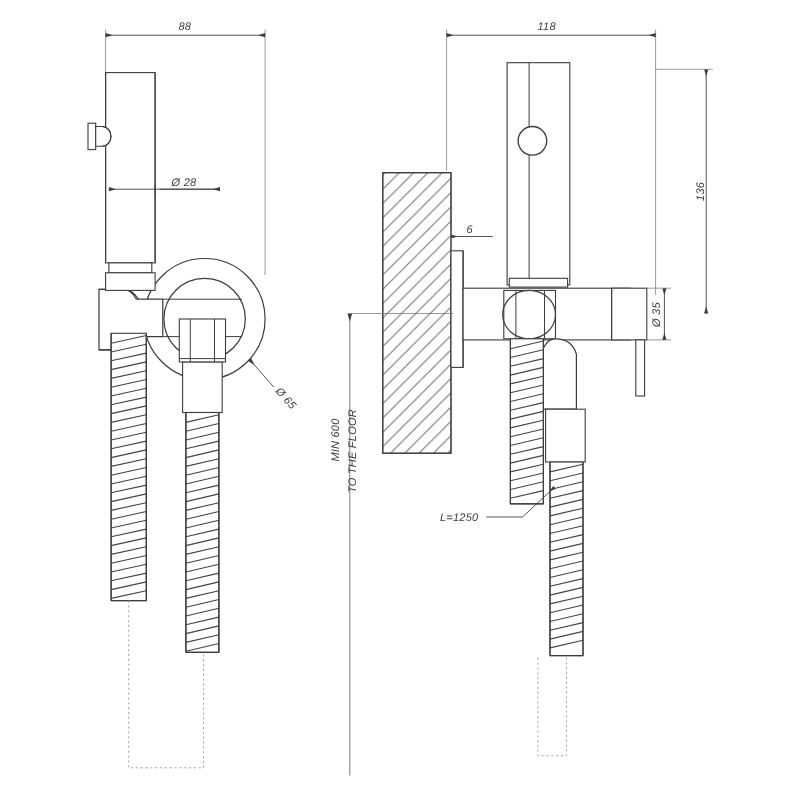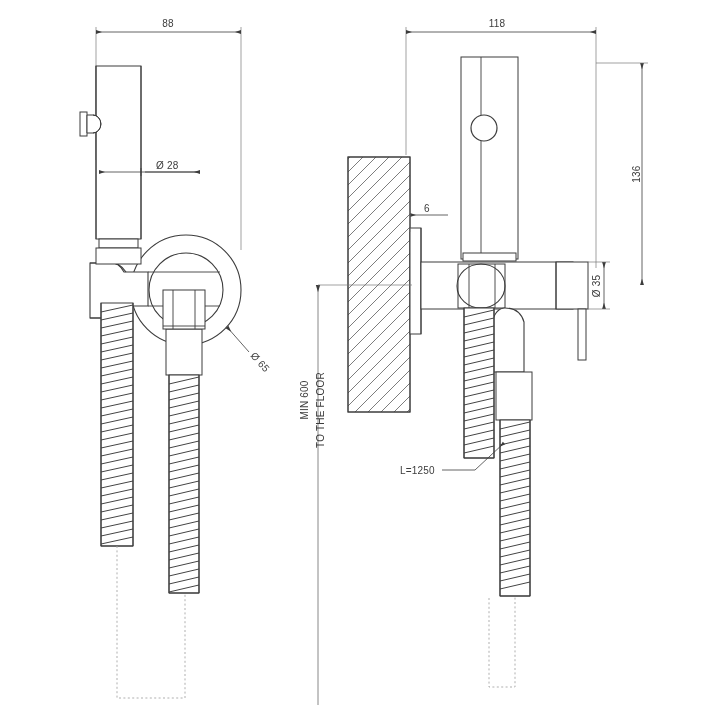--- a/index.html
+++ b/index.html
@@ -4,21 +4,21 @@
 <title>Technical Drawing</title>
 <style>
   html,body{margin:0;padding:0;background:#ffffff;}
   body{
     width:720px;height:720px;
     font-family:"Liberation Sans", sans-serif;
     color:#3c3c3c;
     overflow:hidden;
     position:relative;
   }
-  #sheet{position:absolute;left:0;top:0;width:720px;height:720px;}
+  #sheet{position:absolute;left:0;top:0;width:720px;height:720px;font-style:italic;}
   svg{display:block;}
   .dimtext{
     font-family:"Liberation Sans", sans-serif;
     font-size:10px;
     fill:#3c3c3c;
     letter-spacing:0.2px;
   }
 </style>
 </head>
 <body>

